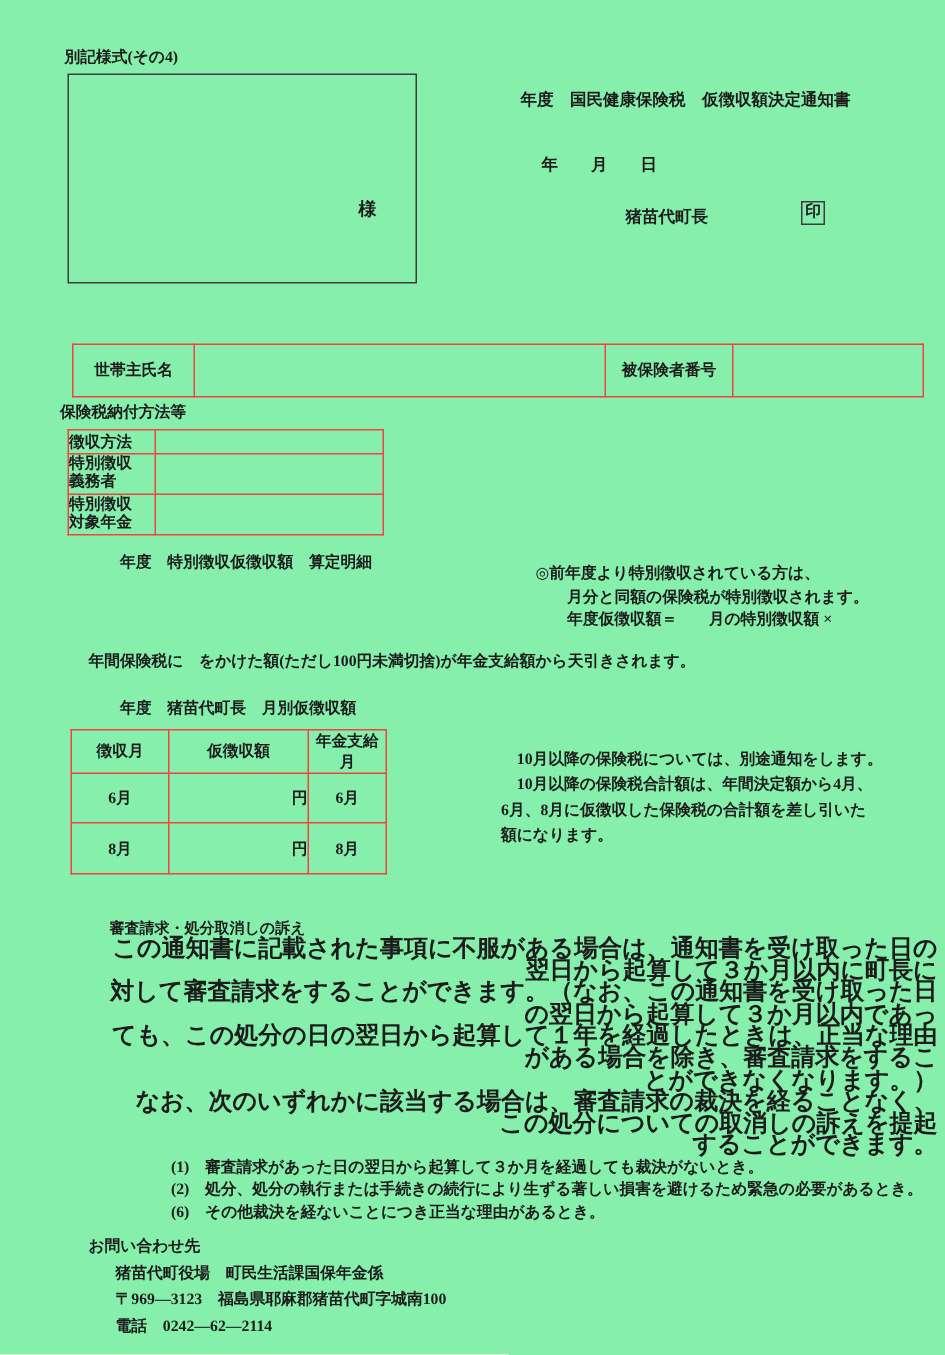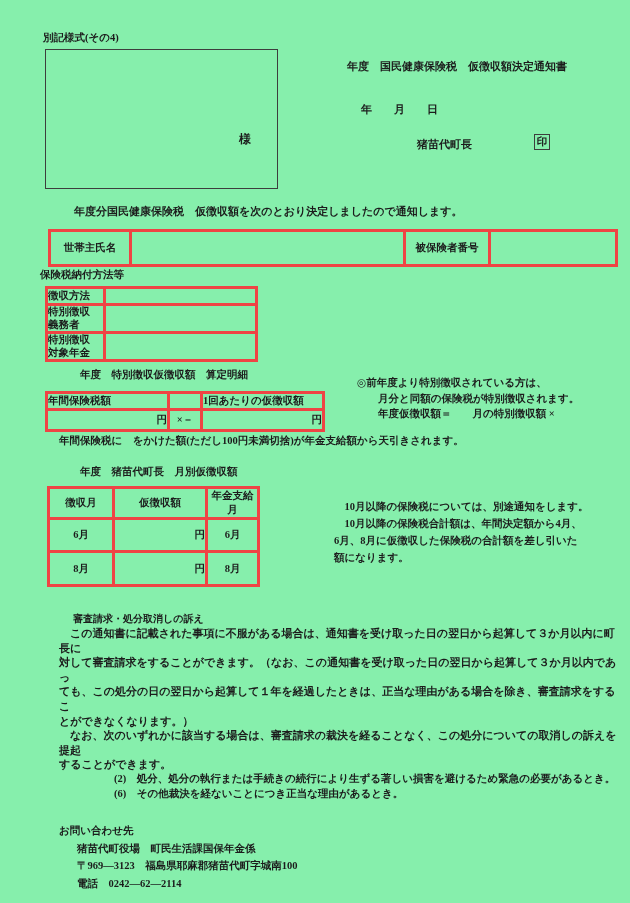--- a/index.html
+++ b/index.html
@@ -12,30 +12,30 @@
   .abs { position:absolute; }
   .prel { white-space:pre-line; }
   .addrbox { border:1px solid #3d3d3d; }
   .sama { position:absolute; right:26px; bottom:40px; font-size:12px; }
   .sealbox {
     width:14px; height:14px; border:1px solid #3d3d3d;
     text-align:center; line-height:14px; font-size:10.5px;
   }
   table.doc { border-collapse:collapse; table-layout:fixed; }
   table.doc td {
-    border:3px solid #ef4444; font-size:10.5px; padding:0;
+    border:1px solid #ef4444; font-size:10.5px; padding:0;
     overflow:hidden; vertical-align:middle;
   }
   td.center { text-align:center; }
   td.right  { text-align:right; padding-right:5px; }
   td.labelcell { padding-left:4px; }
   td.lh12 { line-height:12.5px; }
   td.fs10 { font-size:10px; }
   td.none { border:none; }
-  .para { margin:0; font-size:11px; line-height:14.6px; }
+  .para { margin:0; font-size:16px; line-height:14.6px;text-align:right; }
   .item { font-size:10.5px; line-height:15px; }
 </style>
 </head>
 <body>
 
 <div class="page">
 
   <div class="abs" style="left:43px;top:31px;font-size:10.5px">別記様式(その4)</div>
 
   <div class="abs addrbox" style="left:45px;top:49px;width:231px;height:138px">
@@ -43,21 +43,20 @@
   </div>
 
   <div class="abs" style="left:347px;top:59px;font-size:11px">年度　国民健康保険税　仮徴収額決定通知書</div>
 
   <div class="abs" style="left:361px;top:102px;font-size:11px">年　　月　　日</div>
 
   <div class="abs" style="left:417px;top:137px;font-size:11px">猪苗代町長</div>
 
   <div class="abs sealbox" style="left:534px;top:134px">印</div>
 
-  <div class="abs" style="left:74px;top:204px;font-size:11px">年度分国民健康保険税　仮徴収額を次のとおり決定しましたので通知します。</div>
 
   <table class="doc abs" style="left:48px;top:229px">
     <colgroup>
         <col style="width:81px">
         <col style="width:274px">
         <col style="width:85px">
         <col style="width:127px">
       </colgroup>
     <tbody>
         <tr style="height:35px">
@@ -89,39 +88,20 @@
     <tr style="height:27px">
       <td class="labelcell prel lh12">特別徴収
 対象年金</td>
       <td></td>
     </tr>
   </tbody>
     </table>
 
   <div class="abs" style="left:80px;top:368px;font-size:10.5px">年度　特別徴収仮徴収額　算定明細</div>
 
-  <table class="doc abs" style="left:45px;top:391px">
-    <colgroup>
-        <col style="width:122px">
-        <col style="width:33px">
-        <col style="width:122px">
-      </colgroup>
-    <tbody>
-        <tr style="height:17px">
-      <td class="labelcell">年間保険税額</td>
-      <td></td>
-      <td class="labelcell">1回あたりの仮徴収額</td>
-    </tr>
-    <tr style="height:21px">
-      <td class="right">円</td>
-      <td class="center">×－</td>
-      <td class="right">円</td>
-    </tr>
-  </tbody>
-    </table>
 
   <div class="abs prel" style="left:357px;top:375px;font-size:10.5px;line-height:15.5px">◎前年度より特別徴収されている方は、
 　　月分と同額の保険税が特別徴収されます。
 　　年度仮徴収額＝　　月の特別徴収額 ×</div>
 
   <div class="abs" style="left:59px;top:434px;font-size:10.5px">年間保険税に　をかけた額(ただし100円未満切捨)が年金支給額から天引きされます。</div>
 
   <div class="abs" style="left:80px;top:465px;font-size:10.5px">年度　猪苗代町長　月別仮徴収額</div>
 
   <table class="doc abs" style="left:47px;top:486px">
@@ -159,20 +139,21 @@
   <div class="abs" style="left:59px;top:626px;width:566px">
     <p class="para prel">　この通知書に記載された事項に不服がある場合は、通知書を受け取った日の翌日から起算して３か月以内に町長に
 対して審査請求をすることができます。（なお、この通知書を受け取った日の翌日から起算して３か月以内であっ
 ても、この処分の日の翌日から起算して１年を経過したときは、正当な理由がある場合を除き、審査請求をするこ
 とができなくなります。）</p>
     <p class="para prel">　なお、次のいずれかに該当する場合は、審査請求の裁決を経ることなく、この処分についての取消しの訴えを提起
 することができます。</p>
   </div>
 
   <div class="abs" style="left:114px;top:771px">
+    <div class="item">(1)　審査請求があった日の翌日から起算して３か月を経過しても裁決がないとき。</div>
     <div class="item">(2)　処分、処分の執行または手続きの続行により生ずる著しい損害を避けるため緊急の必要があるとき。</div>
     <div class="item">(6)　その他裁決を経ないことにつき正当な理由があるとき。</div>
   </div>
 
   <div class="abs" style="left:59px;top:824px;font-size:10.5px">お問い合わせ先</div>
   <div class="abs" style="left:77px;top:842px;font-size:10.5px">猪苗代町役場　町民生活課国保年金係</div>
   <div class="abs" style="left:77px;top:859px;font-size:10.5px">〒969―3123　福島県耶麻郡猪苗代町字城南100</div>
   <div class="abs" style="left:77px;top:877px;font-size:10.5px">電話　0242―62―2114</div>
 
 </div>

